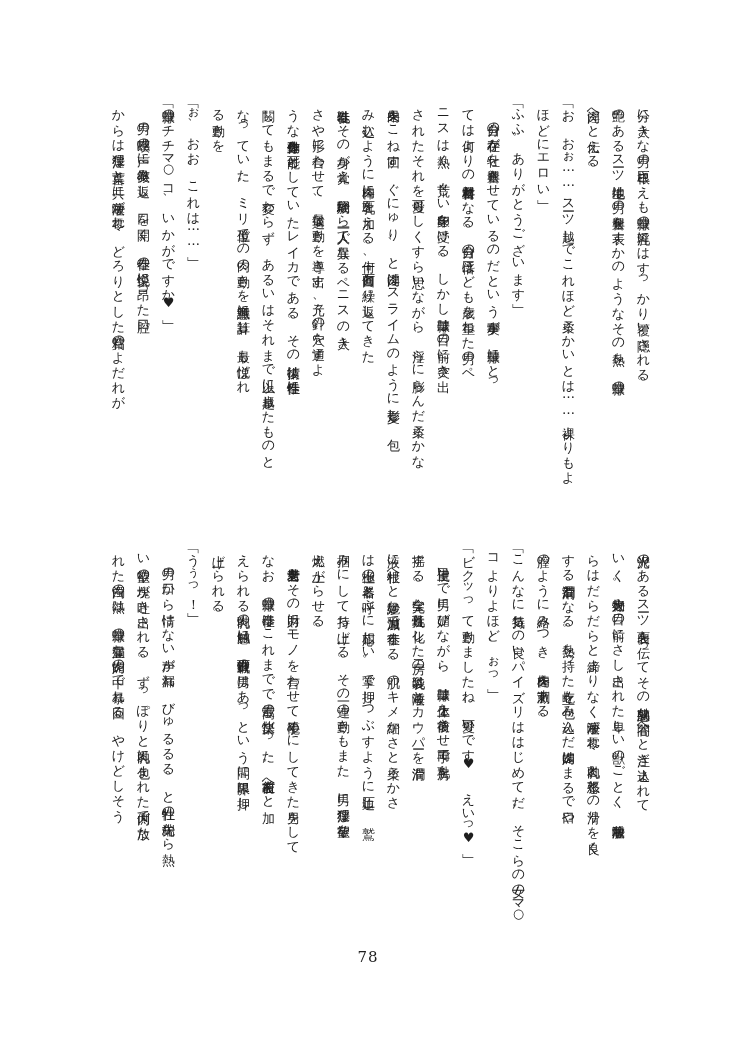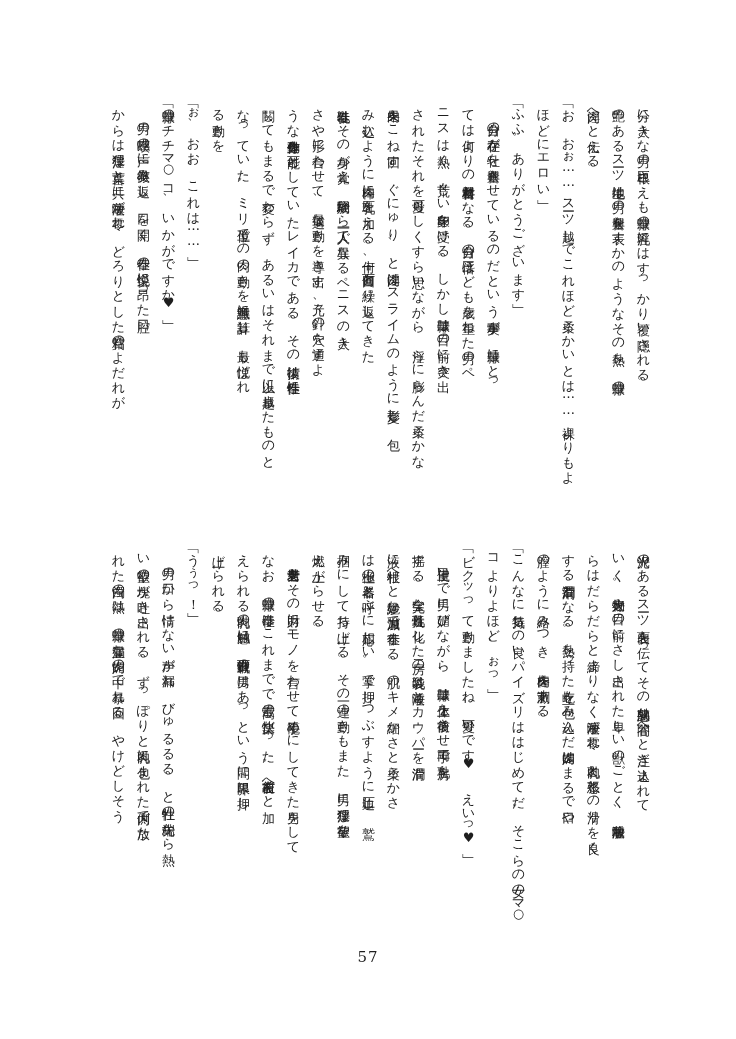--- a/index.html
+++ b/index.html
@@ -95,14 +95,14 @@
       <p>　老若男女をその財力にモノを言わせて手籠めにしてきた男をして</p>
       <p>なお、隷華の奉仕はこれまでで最高の快楽だった。前後左右へと加</p>
       <p>えられる乳肉の感触に、百戦錬磨の男はあっという間に限界に押し</p>
       <p>上げられる。</p>
       <p>「うぅっ！」</p>
       <p>　男の口から情けない声が漏れ、びゅるるる、と牡性の先端から熱</p>
       <p>い欲望の塊が吐き出される。ずっぽりと乳肉に包まれた内側で放た</p>
       <p>れた白濁の熱は、隷華の豊満な媚肉の中で暴れ回る。やけどしそう</p>
     </div>
 
-  <div class="page-number">57</div>
+  <div class="page-number">78</div>
 </div>
 
 </body></html>

